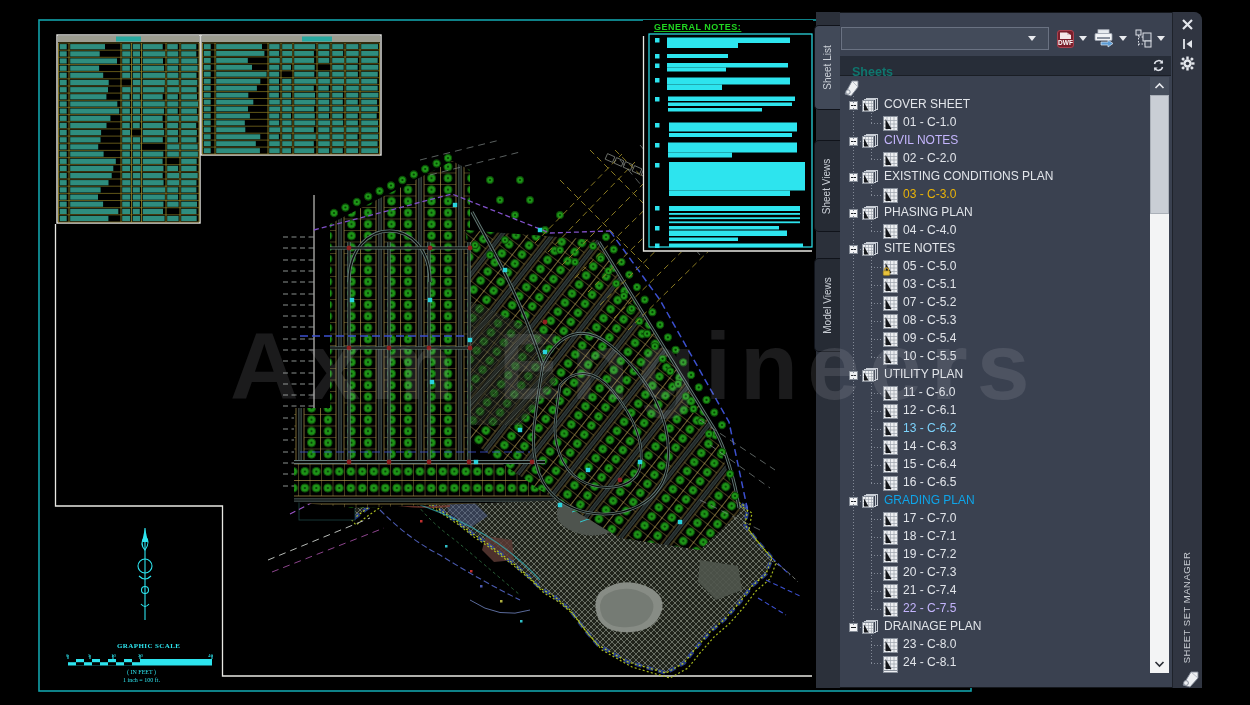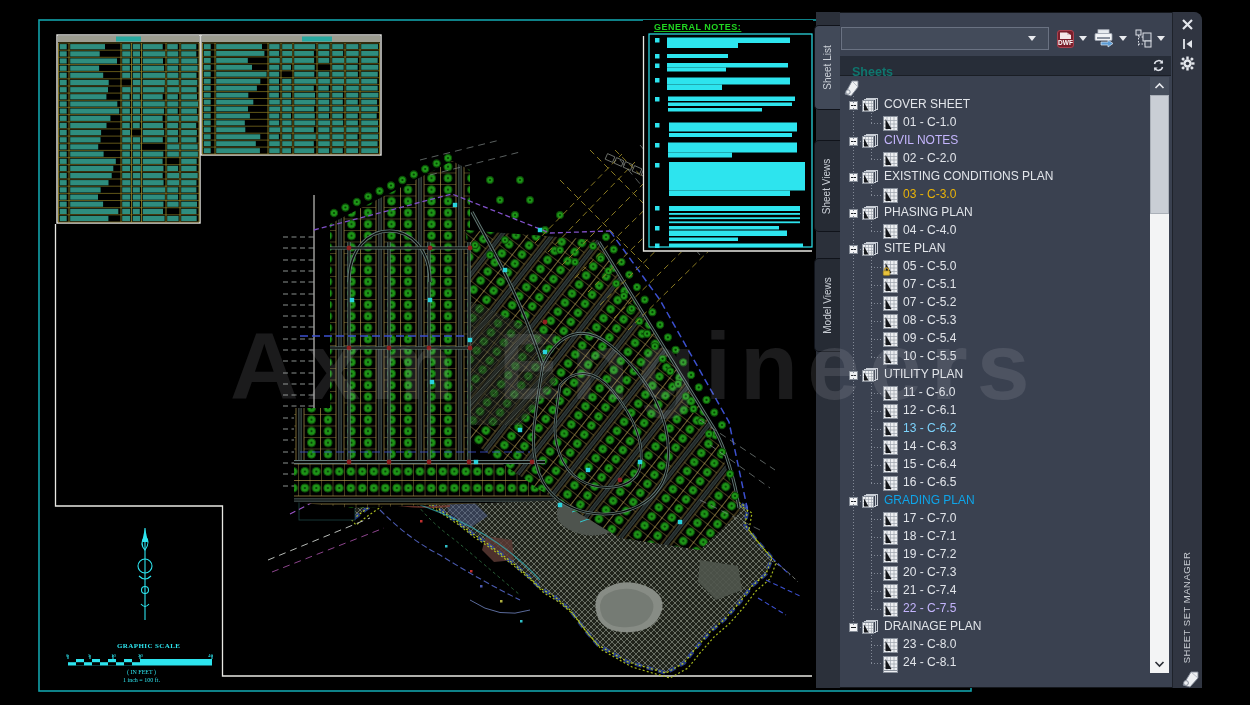--- a/index.html
+++ b/index.html
@@ -921,21 +921,21 @@
 <div style="position:absolute;left:850.5px;top:248.5px;width:5px;height:1.4px;background:#1a1d22"></div>
 <svg style="position:absolute;left:862px;top:242px" width="16" height="15" viewBox="0 0 16 15">
 <rect x="4.5" y="0.5" width="11" height="11" fill="#3a4150" stroke="#c9ced6"></rect>
 <rect x="2.5" y="1.5" width="11" height="11" fill="#3a4150" stroke="#c9ced6"></rect>
 <rect x="0.5" y="2.5" width="11" height="11" fill="#edeff2" stroke="#8a919c"></rect>
 <g stroke="#9aa1ab" stroke-width="0.6">
         <path d="M3.5 3 V13 M6.5 3 V13 M9.5 3 V13 M1 5.5 H11 M1 8.5 H11 M1 11 H11"></path>
       </g>
 <polygon points="2,4.5 2,12.5 6.5,12.5" fill="#15171b"></polygon>
 </svg>
-<div style="position:absolute;left:884px;top:241px;font:12px 'Liberation Sans',sans-serif;color:#e2e5ea">SITE PLAN</div>
+<div style="position:absolute;left:884px;top:241px;font:12px 'Liberation Sans',sans-serif;color:#e2e5ea">SITE NOTES</div>
 <div style="position:absolute;left:871px;top:257px;width:1px;height:100px;background-image:repeating-linear-gradient(#828996 0 1px,transparent 1px 3px)"></div>
 <div style="position:absolute;left:871px;top:267px;width:11px;height:1px;background-image:repeating-linear-gradient(90deg,#828996 0 1px,transparent 1px 3px)"></div>
 <svg style="position:absolute;left:883px;top:260px" width="15" height="15" viewBox="0 0 15 15">
 <rect x="0.5" y="0.5" width="14" height="14" fill="#edeff2" stroke="#8a919c"></rect>
 <g stroke="#9aa1ab" stroke-width="0.7">
 <path d="M4 1 V14 M7.5 1 V14 M11 1 V14 M1 4.5 H14 M1 8 H14 M1 11.5 H14"></path>
       </g>
 <polygon points="2.5,3 2.5,13 8.5,13" fill="#15171b"></polygon>
 </svg>
 <svg style="position:absolute;left:882px;top:267px" width="9" height="9" viewBox="0 0 9 9">
@@ -944,21 +944,21 @@
 </svg>
 <div style="position:absolute;left:903px;top:259px;font:12px 'Liberation Sans',sans-serif;color:#e2e5ea">05 - C-5.0</div>
 <div style="position:absolute;left:871px;top:285px;width:11px;height:1px;background-image:repeating-linear-gradient(90deg,#828996 0 1px,transparent 1px 3px)"></div>
 <svg style="position:absolute;left:883px;top:278px" width="15" height="15" viewBox="0 0 15 15">
 <rect x="0.5" y="0.5" width="14" height="14" fill="#edeff2" stroke="#8a919c"></rect>
 <g stroke="#9aa1ab" stroke-width="0.7">
 <path d="M4 1 V14 M7.5 1 V14 M11 1 V14 M1 4.5 H14 M1 8 H14 M1 11.5 H14"></path>
       </g>
 <polygon points="2.5,3 2.5,13 8.5,13" fill="#15171b"></polygon>
 </svg>
-<div style="position:absolute;left:903px;top:277px;font:12px 'Liberation Sans',sans-serif;color:#e2e5ea">07 - C-5.1</div>
+<div style="position:absolute;left:903px;top:277px;font:12px 'Liberation Sans',sans-serif;color:#e2e5ea">03 - C-5.1</div>
 <div style="position:absolute;left:871px;top:303px;width:11px;height:1px;background-image:repeating-linear-gradient(90deg,#828996 0 1px,transparent 1px 3px)"></div>
 <svg style="position:absolute;left:883px;top:296px" width="15" height="15" viewBox="0 0 15 15">
 <rect x="0.5" y="0.5" width="14" height="14" fill="#edeff2" stroke="#8a919c"></rect>
 <g stroke="#9aa1ab" stroke-width="0.7">
 <path d="M4 1 V14 M7.5 1 V14 M11 1 V14 M1 4.5 H14 M1 8 H14 M1 11.5 H14"></path>
       </g>
 <polygon points="2.5,3 2.5,13 8.5,13" fill="#15171b"></polygon>
 </svg>
 <div style="position:absolute;left:903px;top:295px;font:12px 'Liberation Sans',sans-serif;color:#e2e5ea">07 - C-5.2</div>
 <div style="position:absolute;left:871px;top:321px;width:11px;height:1px;background-image:repeating-linear-gradient(90deg,#828996 0 1px,transparent 1px 3px)"></div>

